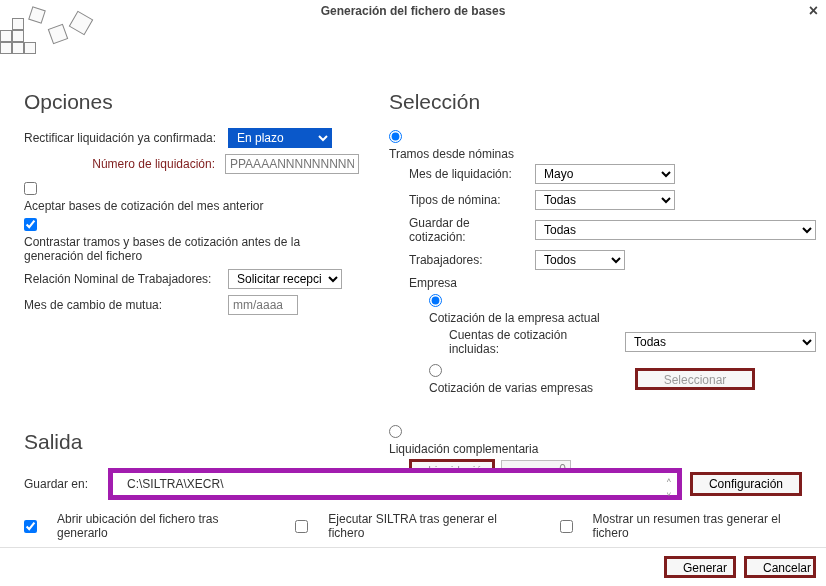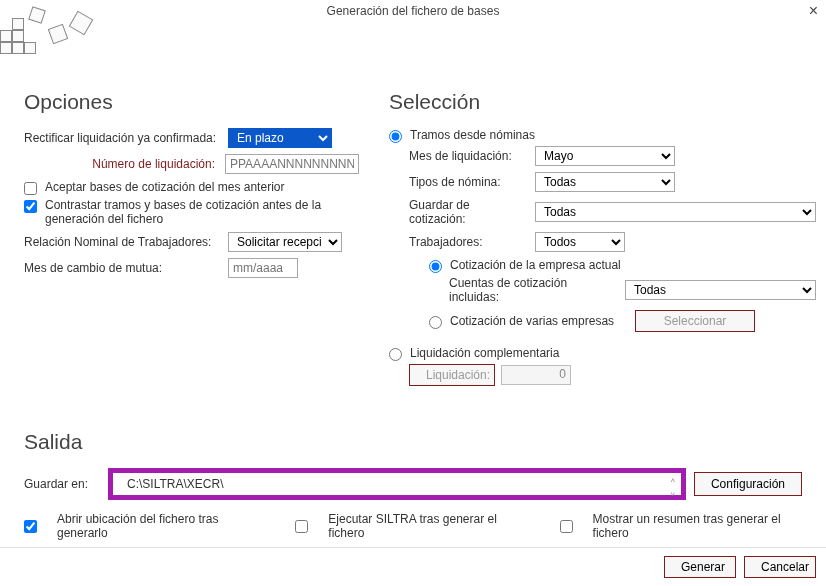--- a/index.html
+++ b/index.html
@@ -13,20 +13,21 @@
     height: 586px;
     position: relative;
   }
   .titlebar {
     position: relative;
     height: 20px;
     text-align: center;
     padding-top: 4px;
     font-size: 12px;
     color: #444;
+    font-weight: bold;
   }
   .close-x {
     position: absolute;
     right: 8px;
     top: 2px;
     font-size: 16px;
     cursor: default;
     color: #444;
   }
   .logo {
@@ -83,21 +84,21 @@
     color: #fff;
   }
   select.highlight option { background: #fff; color: #000; }
   input[type=text]:disabled { background: #fff; color: #9a9a9a; }
   input[type=checkbox], input[type=radio] {
     margin: 0 4px 0 0;
     vertical-align: middle;
   }
   .indent { padding-left: 20px; }
   .btn {
-    border: 1px solid #7f1d1d;
+    border: 3px solid #7f1d1d;
     background: #f7f7f7;
     height: 22px;
     padding: 2px 16px;
     font-size: 12px;
     cursor: default;
   }
   .btn:disabled, .btn.disabled {
     color: #9a9a9a;
   }
   .salida {
@@ -150,21 +151,21 @@
     right: 0;
     bottom: 0;
     border-top: 1px solid #e0e0e0;
     padding: 8px 10px;
     display: flex;
     justify-content: flex-end;
     gap: 8px;
     background: #fff;
   }
   .footer .btn { width: 72px; }
-  label.cbrow { display: flex; align-items: flex-start; gap: 4px; margin-bottom: 3px; }
+  label.cbrow { display: flex; align-items: flex-start; gap: 4px; margin-bottom: 3px; flex-direction: column; }
   label.cbrow input { margin-top: 2px; }
   .numbox {
     width: 70px;
     text-align: right;
     border: 1px solid #bdbdbd;
     height: 20px;
     padding: 1px 4px;
     background: #f5f5f5;
     color: #888;
   }
@@ -250,41 +251,42 @@
         </div>
         <div class="row">
           <span class="lbl" style="width:120px">Guardar de cotización:</span>
           <select style="flex:1"><option>Todas</option></select>
         </div>
         <div class="row">
           <span class="lbl" style="width:120px">Trabajadores:</span>
           <select style="width:90px"><option>Todos</option></select>
         </div>
 
+        <div class="lbl" style="margin:2px 0">Empresa</div>
 
         <div class="indent">
           <label class="cbrow">
             <input type="radio" name="empresa" checked="" style="">
             <span>Cotización de la empresa actual</span>
           </label>
           <div class="row indent">
             <span class="lbl" style="width:170px">Cuentas de cotización incluidas:</span>
             <select style="flex:1"><option>Todas</option></select>
           </div>
           <div class="row" style="margin-top:4px">
             <label class="cbrow" style="margin:0;flex:0 0 200px">
               <input type="radio" name="empresa" style="">
               <span>Cotización de varias empresas</span>
             </label>
             <button class="btn disabled" disabled="" style="width:120px">Seleccionar</button>
           </div>
         </div>
       </div>
 
-      <label class="cbrow" style="margin-top:14px">
+      <label class="cbrow" style="margin-top:28px">
         <input type="radio" name="modo" style="">
         <span>Liquidación complementaria</span>
       </label>
       <div class="row indent">
         <button class="btn disabled" disabled="" style="width:86px">Liquidación:</button>
         <div class="numbox">0</div>
       </div>
     </div>
   </div>
 </div>

